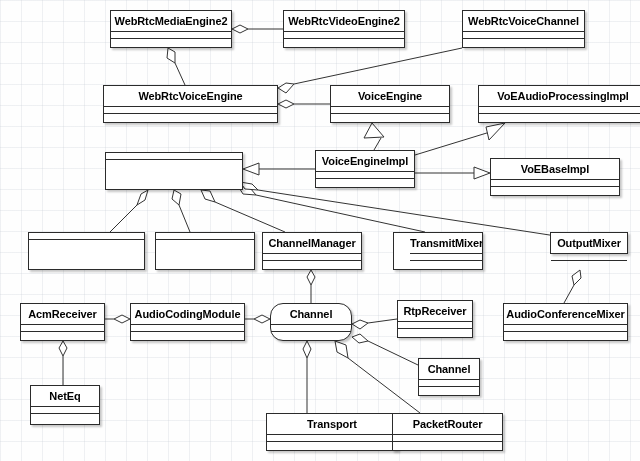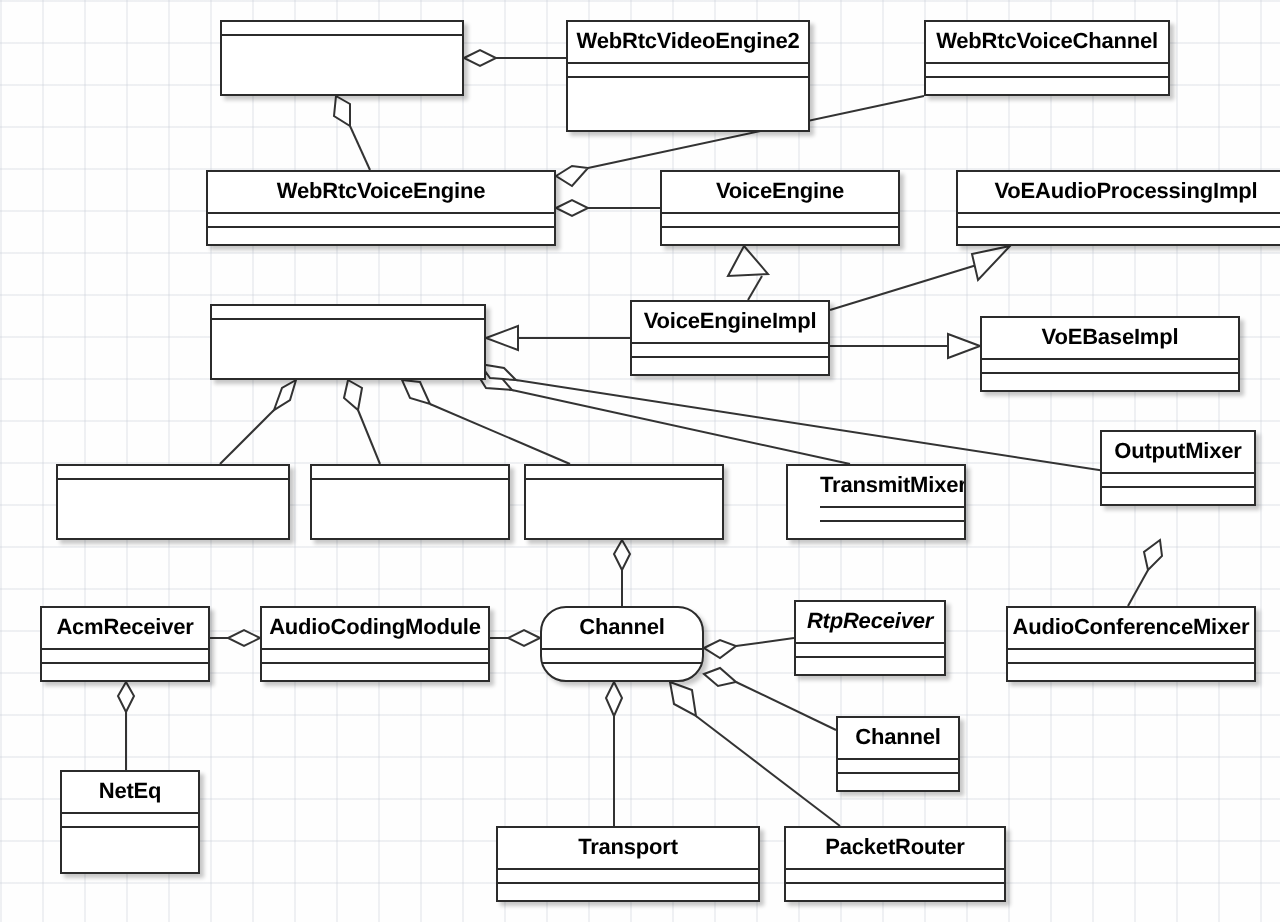--- a/index.html
+++ b/index.html
@@ -169,24 +169,25 @@
     </g>
 
     <g>
       <line x1="574" y1="285" x2="564" y2="303" stroke="#333" stroke-width="1"></line>
       <polygon points="580,270 581,278 574,285 572,276" fill="#ffffff" stroke="#333" stroke-width="1"></polygon>
     </g>
   </svg>
 
   <div id="boxes">
       <div class="uml-class" style="left: 110px; top: 10px; width: 122px; height: 38px;">
-        <div class="uml-attrs"></div>
-        <div class="uml-ops"></div>
-      </div>
-      <div class="uml-class" style="left: 283px; top: 10px; width: 122px; height: 56px;">
+        <div class="uml-title">WebRtcMediaEngine2</div>
+        <div class="uml-attrs"></div>
+        <div class="uml-ops"></div>
+      </div>
+      <div class="uml-class" style="left: 283px; top: 10px; width: 122px; height: 38px;">
         <div class="uml-title">WebRtcVideoEngine2</div>
         <div class="uml-attrs"></div>
         <div class="uml-ops"></div>
       </div>
       <div class="uml-class" style="left: 462px; top: 10px; width: 123px; height: 38px;">
         <div class="uml-title">WebRtcVoiceChannel</div>
         <div class="uml-attrs"></div>
         <div class="uml-ops"></div>
       </div>
       <div class="uml-class" style="left: 103px; top: 85px; width: 175px; height: 38px;">
@@ -220,69 +221,70 @@
       </div>
       <div class="uml-class" style="left: 28px; top: 232px; width: 117px; height: 38px;">
         <div class="uml-attrs"></div>
         <div class="uml-ops"></div>
       </div>
       <div class="uml-class" style="left: 155px; top: 232px; width: 100px; height: 38px;">
         <div class="uml-attrs"></div>
         <div class="uml-ops"></div>
       </div>
       <div class="uml-class" style="left: 262px; top: 232px; width: 100px; height: 38px;">
+        <div class="uml-title">ChannelManager</div>
         <div class="uml-attrs"></div>
         <div class="uml-ops"></div>
       </div>
       <div class="uml-class" style="left: 393px; top: 232px; width: 90px; height: 38px; padding-left: 16px;">
         <div class="uml-title">TransmitMixer</div>
         <div class="uml-attrs"></div>
         <div class="uml-ops"></div>
       </div>
-      <div class="uml-class" style="left: 550px; top: 215px; width: 78px; height: 38px;">
+      <div class="uml-class" style="left: 550px; top: 232px; width: 78px; height: 22px;">
         <div class="uml-title">OutputMixer</div>
         <div class="uml-attrs"></div>
         <div class="uml-ops"></div>
       </div>
       <div class="uml-class" style="left: 20px; top: 303px; width: 85px; height: 38px;">
         <div class="uml-title">AcmReceiver</div>
         <div class="uml-attrs"></div>
         <div class="uml-ops"></div>
       </div>
       <div class="uml-class" style="left: 130px; top: 303px; width: 115px; height: 38px;">
         <div class="uml-title">AudioCodingModule</div>
         <div class="uml-attrs"></div>
         <div class="uml-ops"></div>
       </div>
       <div class="uml-class" style="left: 270px; top: 303px; width: 82px; height: 38px; border-radius: 13px;">
         <div class="uml-title">Channel</div>
         <div class="uml-attrs"></div>
         <div class="uml-ops"></div>
       </div>
-      <div class="uml-class" style="left: 397px; top: 300px; width: 76px; height: 38px; font-style: italic;">
+      <div class="uml-class" style="left: 397px; top: 300px; width: 76px; height: 38px;">
         <div class="uml-title">RtpReceiver</div>
         <div class="uml-attrs"></div>
         <div class="uml-ops"></div>
       </div>
       <div class="uml-class" style="left: 503px; top: 303px; width: 125px; height: 38px;">
         <div class="uml-title">AudioConferenceMixer</div>
         <div class="uml-attrs"></div>
         <div class="uml-ops"></div>
       </div>
-      <div class="uml-class" style="left: 30px; top: 385px; width: 70px; height: 52px;">
+      <div class="uml-class" style="left: 30px; top: 385px; width: 70px; height: 40px;">
         <div class="uml-title">NetEq</div>
         <div class="uml-attrs"></div>
         <div class="uml-ops"></div>
       </div>
       <div class="uml-class" style="left: 418px; top: 358px; width: 62px; height: 38px;">
         <div class="uml-title">Channel</div>
         <div class="uml-attrs"></div>
         <div class="uml-ops"></div>
       </div>
-      <div class="uml-class" style="left: 248px; top: 413px; width: 132px; height: 38px;">
+      <div class="uml-class" style="left: 266px; top: 413px; width: 132px; height: 38px;">
         <div class="uml-title">Transport</div>
         <div class="uml-attrs"></div>
         <div class="uml-ops"></div>
       </div>
       <div class="uml-class" style="left: 392px; top: 413px; width: 111px; height: 38px;">
         <div class="uml-title">PacketRouter</div>
         <div class="uml-attrs"></div>
         <div class="uml-ops"></div>
       </div>
     </div>

